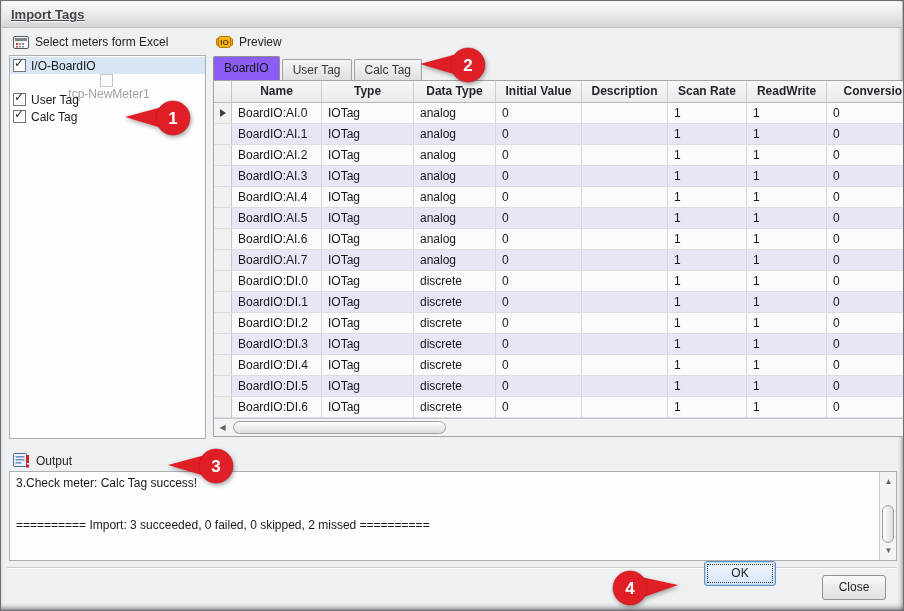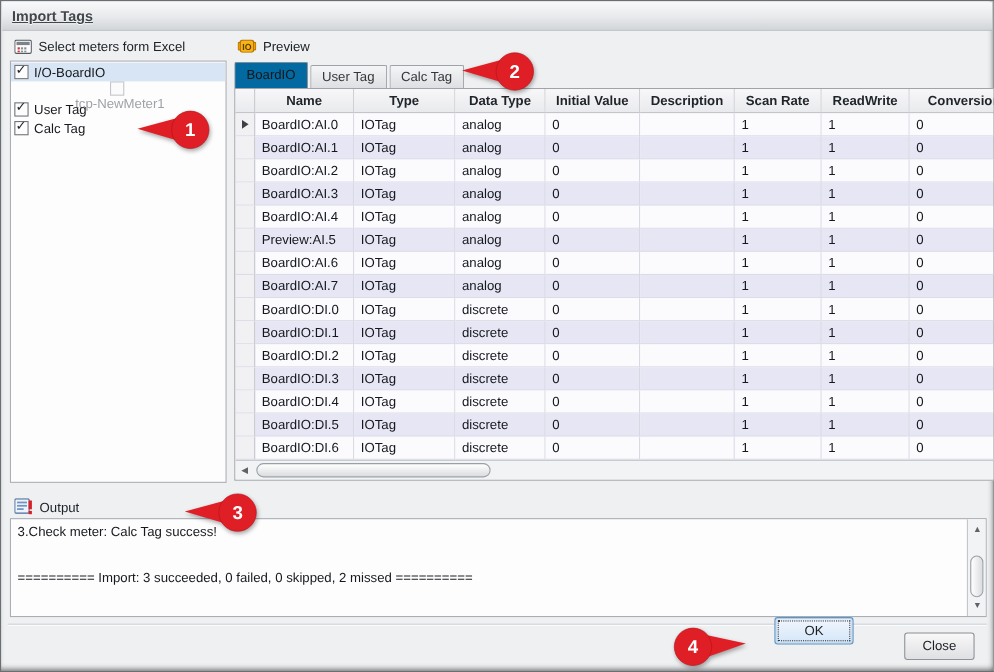--- a/index.html
+++ b/index.html
@@ -41,21 +41,21 @@
   .list-item.disabled { color:#9ea2a7;flex-direction:column; }
 
   
   .tabstrip { position:absolute; left:212px; top:55px; height:24px; display:flex; align-items:flex-end; z-index:3; }
   .tab {
     padding:0 10px; border:1px solid #9fa2a6; border-bottom:none; margin-right:2px;
     background:linear-gradient(#f4f5f6,#dddfe2); height:21px; line-height:20px; color:#33373b;
     border-radius:2px 2px 0 0; cursor:default;
   }
   .tab.active {
-    background:#0369a1; border-color:#8e9195; height:24px; line-height:23px; color:#15181b;
+    background:#8b5cf6; border-color:#8e9195; height:24px; line-height:23px; color:#15181b;
   }
 
   
   .table-wrap {
     position:absolute; left:212px; top:79px; width:809px; height:357px;
     background:#fdfdfe; border:1px solid #a0a3a7; overflow:hidden; z-index:2;
   }
   .tgrid { display:grid; grid-template-columns:18px 90px 92px 82px 86px 86px 79px 80px 100px; width:713px; }
   .thead { height:22px; }
   .thead .hcell {
@@ -263,21 +263,21 @@
           <div class="cell">IOTag</div>
           <div class="cell">analog</div>
           <div class="cell">0</div>
           <div class="cell"></div>
           <div class="cell">1</div>
           <div class="cell">1</div>
           <div class="cell">0</div>
         </div>
         <div class="tgrid trow alt">
           <div class="gut"></div>
-          <div class="cell">Preview:AI.5</div>
+          <div class="cell">BoardIO:AI.5</div>
           <div class="cell">IOTag</div>
           <div class="cell">analog</div>
           <div class="cell">0</div>
           <div class="cell"></div>
           <div class="cell">1</div>
           <div class="cell">1</div>
           <div class="cell">0</div>
         </div>
         <div class="tgrid trow">
           <div class="gut"></div>

